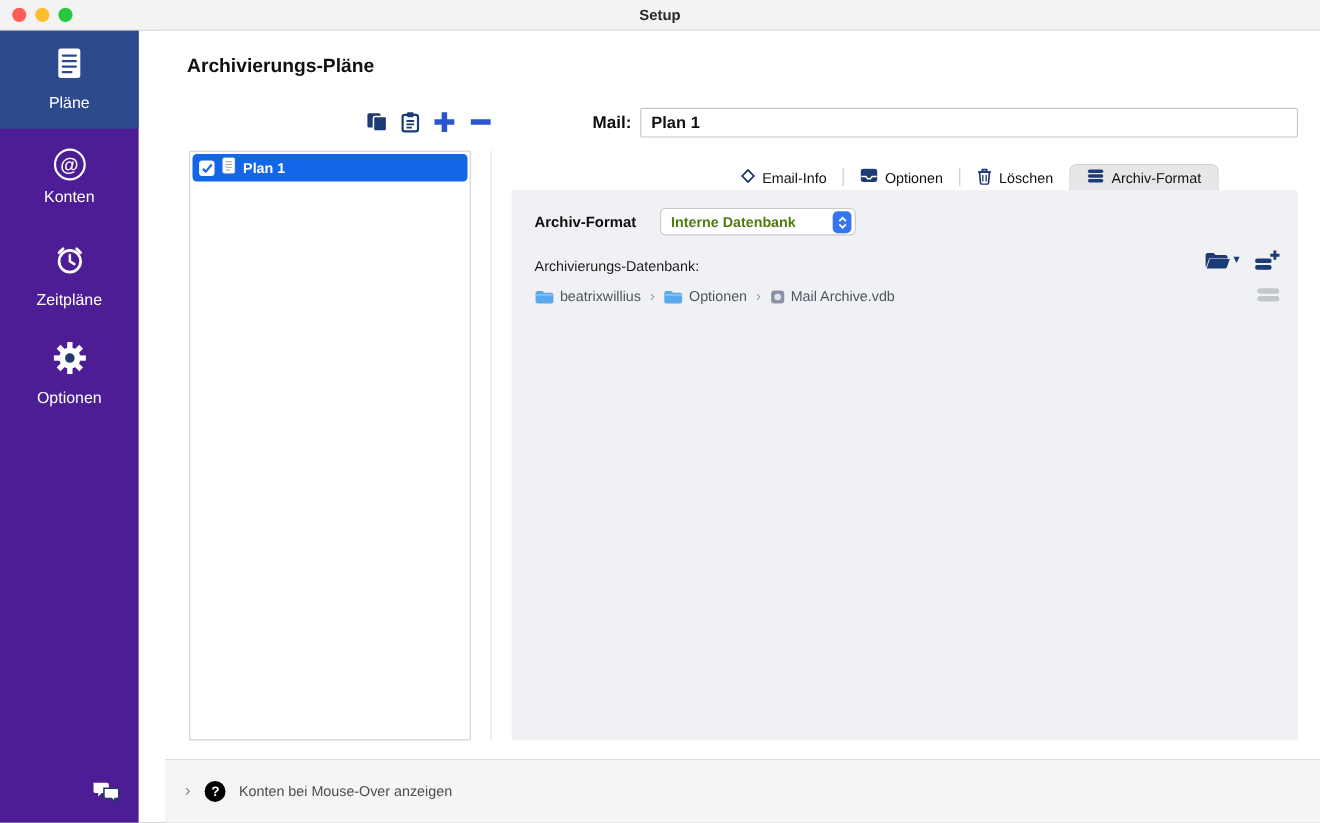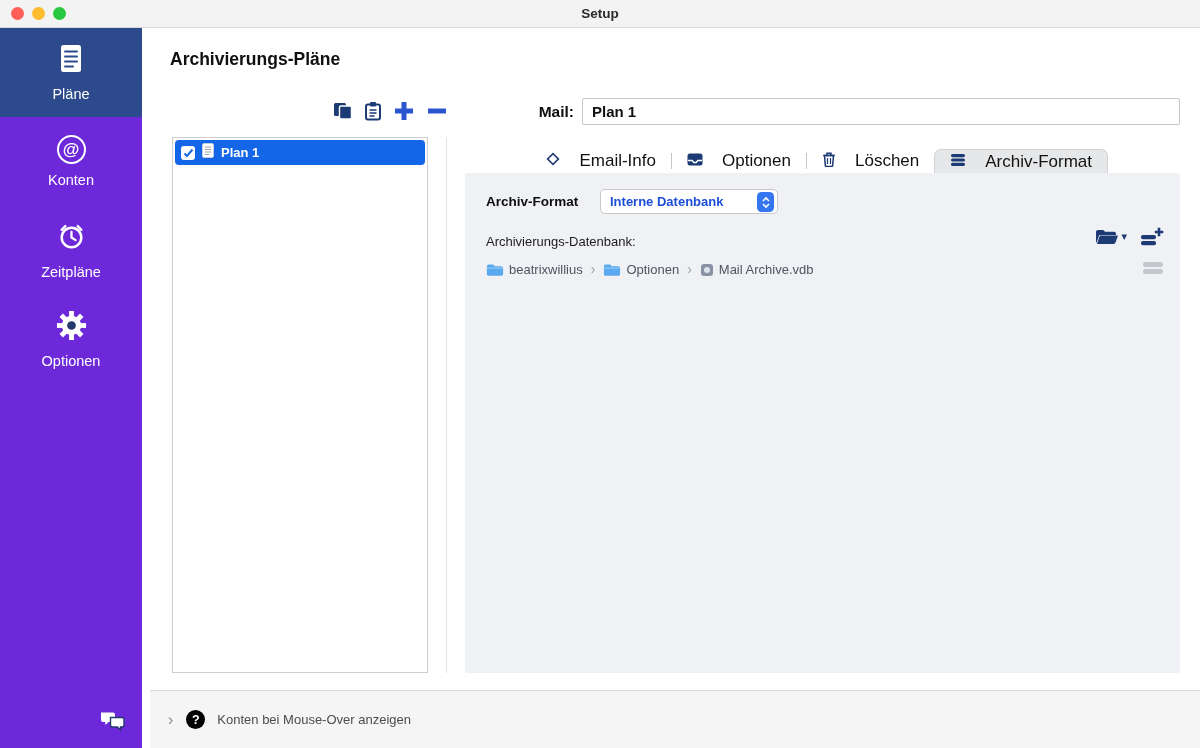--- a/index.html
+++ b/index.html
@@ -8,21 +8,21 @@
   .window{ position:absolute; inset:0; border-radius:0; overflow:hidden; background:#fff; }
 
   
   .titlebar{ position:absolute; top:0; left:0; right:0; height:28px; background:#f4f3f3; border-bottom:1px solid #d8d7d7; }
   .traffic{ position:absolute; left:11px; top:7px; display:flex; gap:8px; }
   .light{ width:13px; height:13px; border-radius:50%; cursor:pointer; }
   .red{ background:#ff5f57; } .yellow{ background:#febc2f; } .green{ background:#27c83f; }
   .win-title{ height:27px; line-height:27px; text-align:center; font-weight:bold; font-size:13.5px; color:#2a2a2a; }
 
   
-  .sidebar{ position:absolute; left:0; top:28px; bottom:0; width:142px; background:#6d28d9; }
+  .sidebar{ position:absolute; left:0; top:28px; bottom:0; width:126px; background:#4c1d95; }
   .side-item{ height:89px; display:flex; flex-direction:column; align-items:center; justify-content:center; gap:8px; color:#fff; cursor:pointer; }
   .side-item.active{ background:#2d4b8c; }
   .side-label{ font-size:14.5px; color:#fff; }
   .at-ring{ width:29px; height:29px; border:2.5px solid #fff; border-radius:50%; display:flex; align-items:center; justify-content:center; font-size:17px; font-weight:bold; color:#fff; }
   .chat{ position:absolute; right:16px; bottom:12px; cursor:pointer; }
 
   
   .main{ position:absolute; left:150px; top:28px; right:0; bottom:58px; background:#fff; }
   .page-title{ position:absolute; left:20px; top:21px; font-size:17.5px; font-weight:bold; color:#101010; }
 
@@ -33,28 +33,28 @@
   .list-row{ height:25px; border-radius:4px; background:#1466e8; display:flex; align-items:center; gap:7px; padding:0 6px; cursor:pointer; }
   .cb{ width:14px; height:14px; background:#fff; border-radius:3px; display:flex; align-items:center; justify-content:center; cursor:pointer; }
   .row-label{ color:#fff; font-weight:bold; font-size:13px; }
   .vdivider{ position:absolute; left:296px; top:109px; width:1px; height:536px; background:#e3e3e3; }
 
   .plan-row{ position:absolute; left:370px; right:20px; top:70px; display:flex; align-items:center; }
   .plan-label{ min-width:54px; text-align:right; font-weight:bold; font-size:15.5px; margin-right:8px; color:#0d0d0d; }
   .plan-input{ flex:1; height:27px; border:1px solid #c6c6c6; border-radius:2px; font-weight:bold; font-size:15px; padding:0 9px; font-family:inherit; color:#111; outline:none; background:#fff; }
 
   .tabs{ position:absolute; right:92px; top:121px; height:24px; display:flex; align-items:center; }
-  .tab{ display:flex; align-items:center; gap:19px; padding:0 15px; height:24px; font-size:17px; color:#111; cursor:pointer; white-space:nowrap; }
+  .tab{ display:flex; align-items:center; gap:6px; padding:0 15px; height:24px; font-size:13px; color:#111; cursor:pointer; white-space:nowrap; }
   .tab.active{ background:#e6e7e9; border:1px solid #d2d2d4; border-bottom:none; border-radius:7px 7px 0 0; }
   .tab-sep{ width:1px; height:16px; background:#c6c6c6; }
 
   .panel{ position:absolute; left:315px; top:145px; width:715px; height:500px; background:#f0f1f4; border-radius:2px; }
   .fmt-row{ position:absolute; left:21px; top:16px; display:flex; align-items:center; }
   .fmt-label{ font-weight:bold; font-size:13.5px; color:#0d0d0d; width:107px; }
-  .popup{ margin-left:7px; width:178px; height:25px; background:#fff; border:1px solid #c9c9c9; border-radius:5px; display:flex; align-items:center; padding-left:9px; position:relative; font-weight:bold; font-size:13px; color:#1d4ed8; cursor:pointer; }
+  .popup{ margin-left:7px; width:178px; height:25px; background:#fff; border:1px solid #c9c9c9; border-radius:5px; display:flex; align-items:center; padding-left:9px; position:relative; font-weight:bold; font-size:13px; color:#4d7c0f; cursor:pointer; }
   .stepper{ position:absolute; right:3px; top:2px; width:17px; height:20px; background:#3576f0; border-radius:4.5px; display:flex; align-items:center; justify-content:center; }
   .db-label{ position:absolute; left:21px; top:61px; font-size:13px; color:#1c1c1c; }
   .panel-actions{ position:absolute; right:16px; top:54px; display:flex; align-items:center; gap:13px; }
   .folder-btn{ display:flex; align-items:center; cursor:pointer; }
   .caret{ color:#1c3a73; font-size:11px; margin-left:2px; line-height:1; }
   .path{ position:absolute; left:21px; top:88px; display:flex; align-items:flex-end; gap:6px; font-size:13px; color:#4c5560; }
   .path-seg{ display:flex; align-items:center; gap:5px; }
   .path-sep{ color:#9aa0a8; font-size:14px; margin:0 2px; }
   .gray-db{ position:absolute; right:16px; top:88px; }
 

